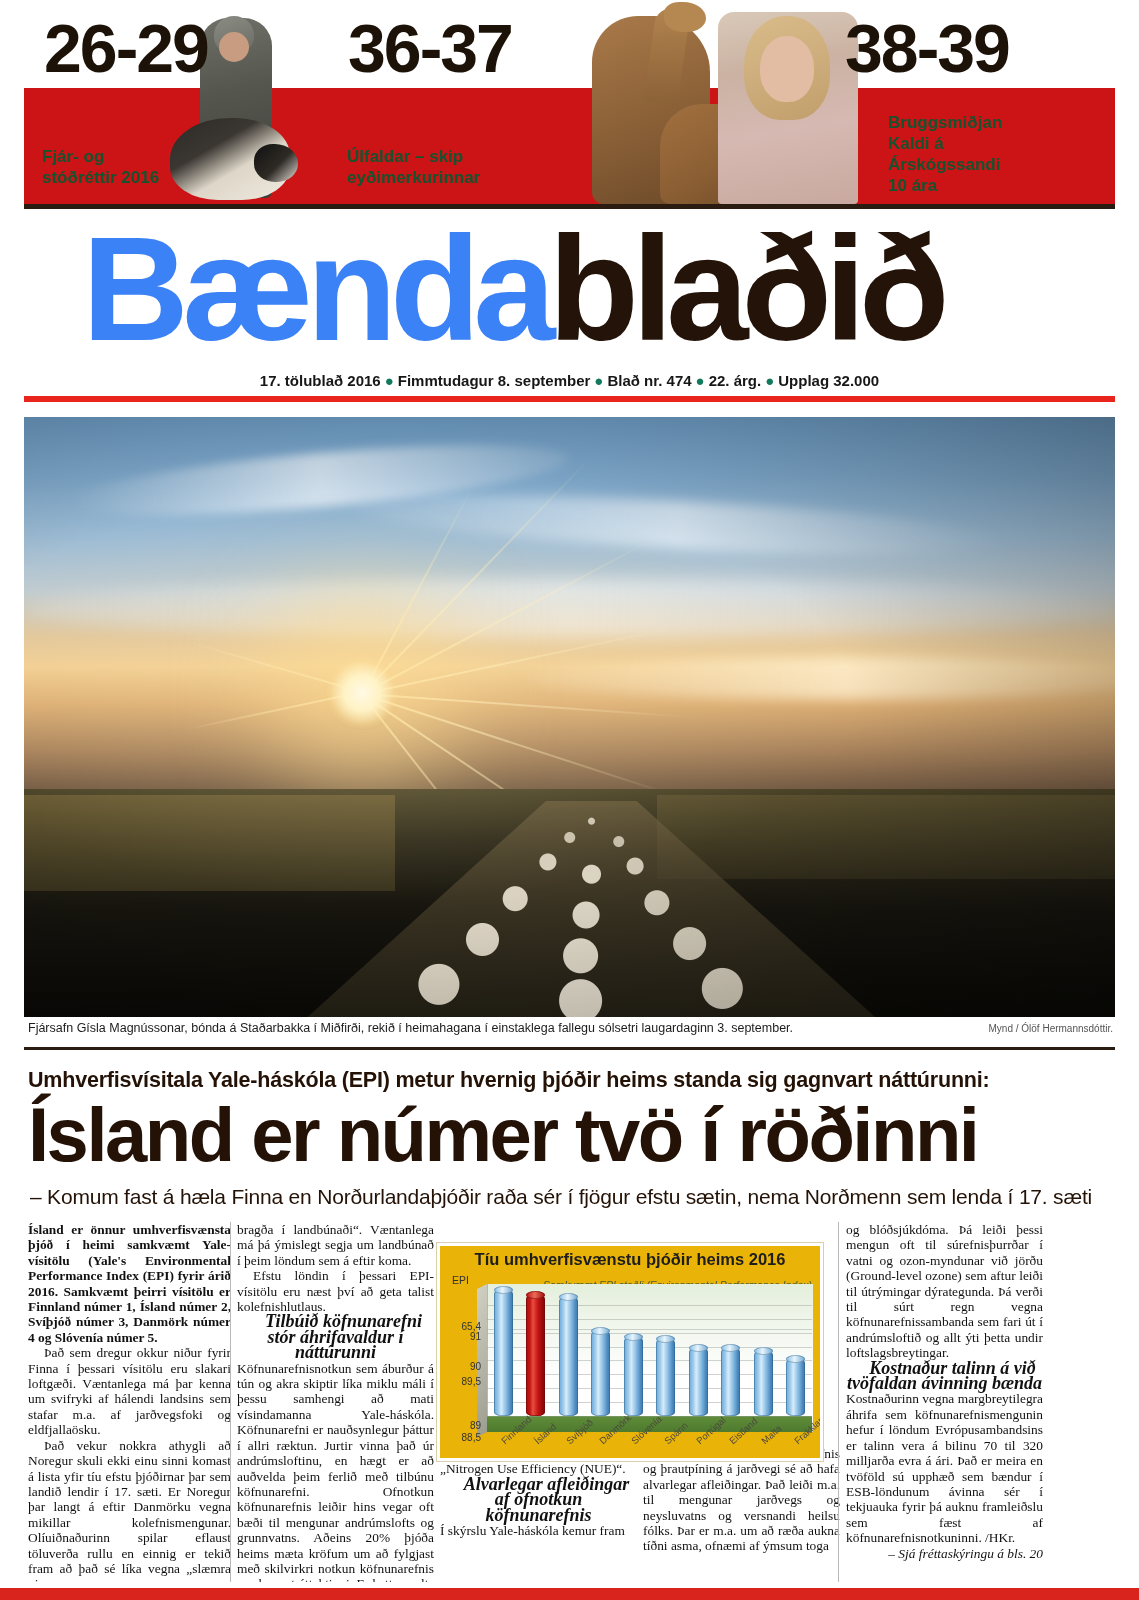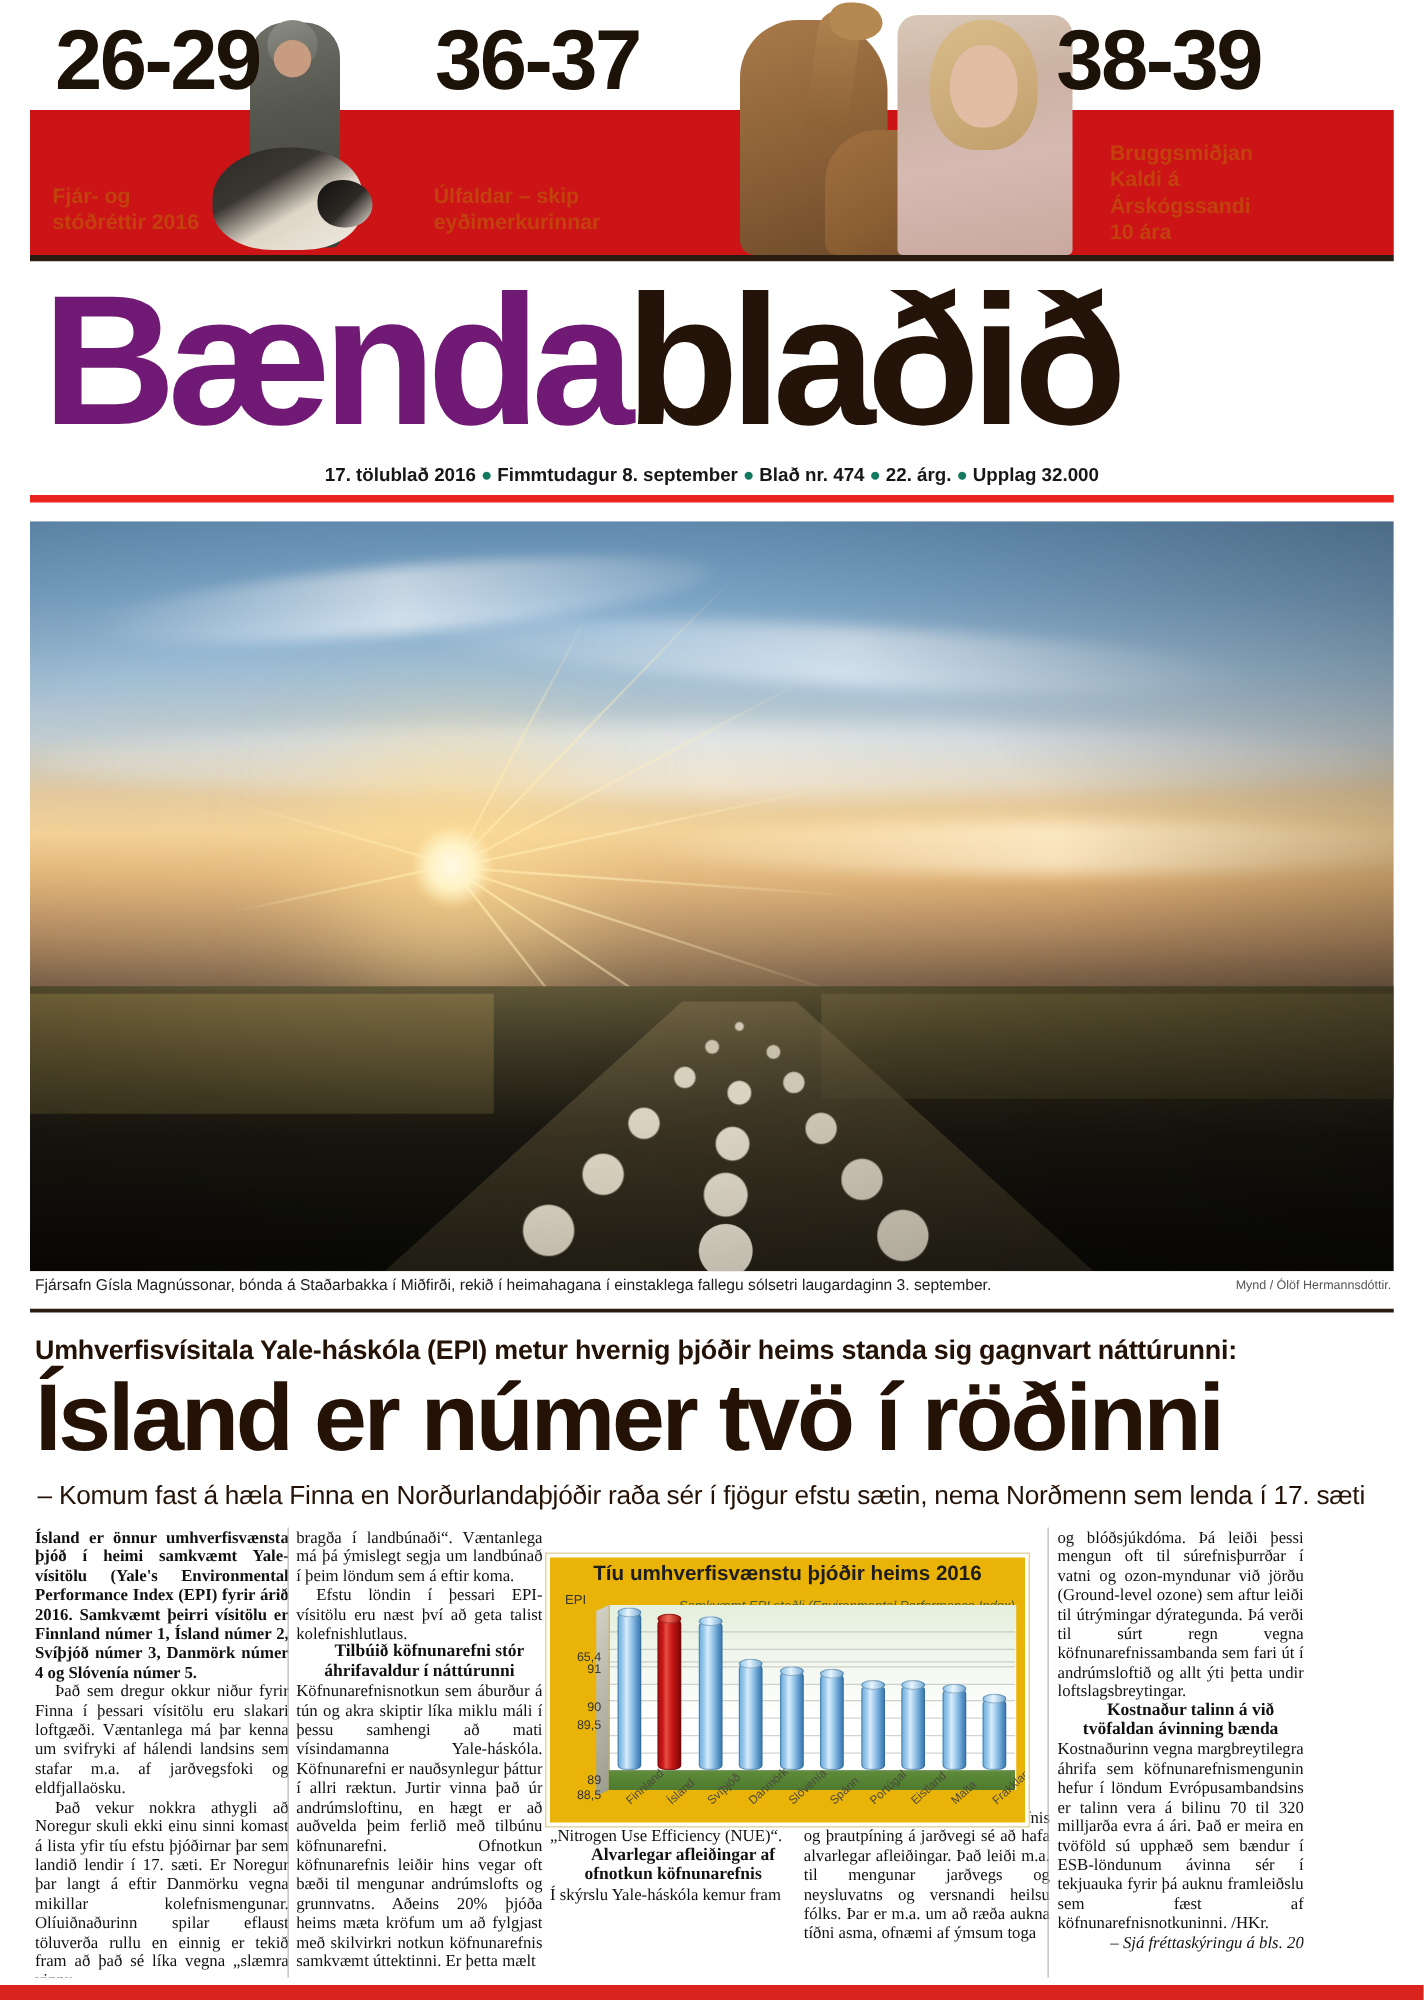--- a/index.html
+++ b/index.html
@@ -27,21 +27,21 @@
     font-weight:bold;font-size:68px;line-height:68px;
     color:#1d1208;letter-spacing:-2px;z-index:6;
   }
   .tn1{left:44px;}
   .tn2{left:348px;}
   .tn3{left:845px;}
 
   .teaser-label{
     position:absolute;z-index:8;
     font-family:"Liberation Sans", sans-serif;
-    font-weight:bold;font-size:17px;line-height:21px;color:#c2410c;
+    font-weight:bold;font-size:17px;line-height:21px;color:#14532d;
   }
   .tl1{left:42px;top:146px;}
   .tl2{left:347px;top:146px;}
   .tl3{left:888px;top:112px;}
 
   
   .ph{position:absolute;z-index:4;}
   .ph-farmer{
     left:200px;top:18px;width:72px;height:180px;
     background:linear-gradient(170deg,#6f7168 0%,#55574f 40%,#3c3e38 100%);
@@ -105,21 +105,21 @@
   }
 
   
   .masthead{position:relative;width:1139px;height:185px;background:#fff;}
   .logo{
     position:absolute;left:34px;top:2px;
     font-family:"Liberation Sans", sans-serif;
     font-weight:bold;font-size:148px;line-height:150px;
     letter-spacing:-7px;white-space:nowrap;
   }
-  .logo .a{color:#701a75;}
+  .logo .a{color:#3b82f6;margin-left:48px;}
   .logo .b{color:#231309;}
   .dateline{
     position:absolute;left:0;top:160px;width:1139px;text-align:center;
     font-family:"Liberation Sans", sans-serif;
     font-weight:bold;font-size:15px;color:#171717;
   }
   .dateline .dot{color:#13795e;font-size:15px;padding:0 4px;}
   .mast-rule{position:absolute;left:24px;top:184px;width:1091px;height:6px;background:#e8241c;}
 
   
@@ -229,22 +229,22 @@
     font-family:"Liberation Serif", serif;}
   .c1{left:0;}
   .c2{left:203px;}
   .c3{left:406px;}
   .c4{left:609px;}
   .c5{left:812px;}
   .col p{margin:0;text-indent:16px;}
   .col p.noind{text-indent:0;}
   .col p.lead{font-weight:bold;text-indent:0;}
   .subhd{
-    font-weight:bold;text-align:center;text-indent:0;
-    margin:13px 0 11px 0;font-size:14px;line-height:15.4px;
+    font-weight:bold;font-style:italic;text-align:center;text-indent:0;
+    margin:13px 0 11px 0;font-size:18px;line-height:15.4px;
   }
   .colrule{position:absolute;top:0;width:1px;height:360px;background:#b9b9b9;}
 
   
   .chart-box{
     position:absolute;left:437px;top:1243px;width:386px;height:218px;
     background:#eab308;
     border:3px solid #ffffff;
     box-shadow:0 0 0 1px #d8cfae;
     box-sizing:border-box;overflow:hidden;

